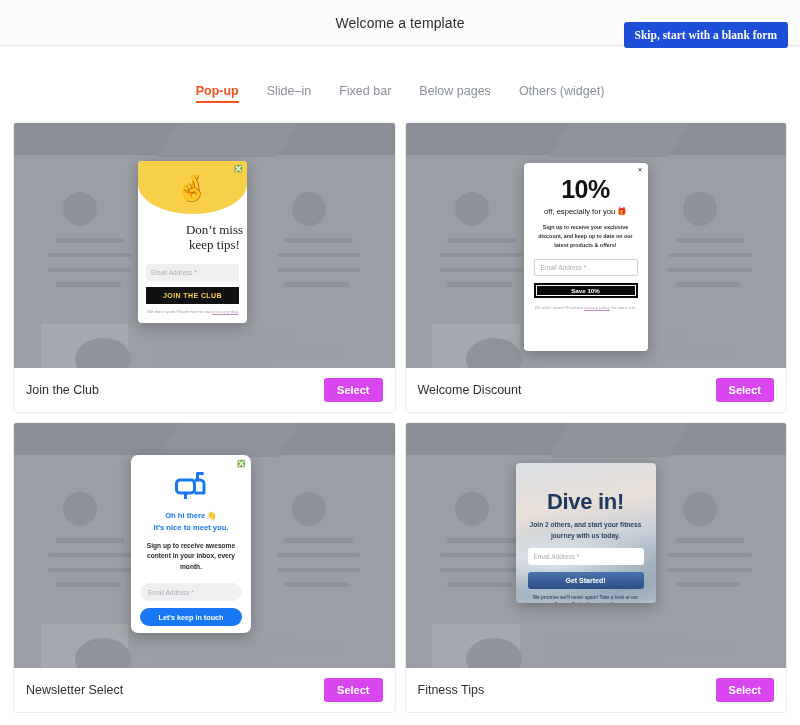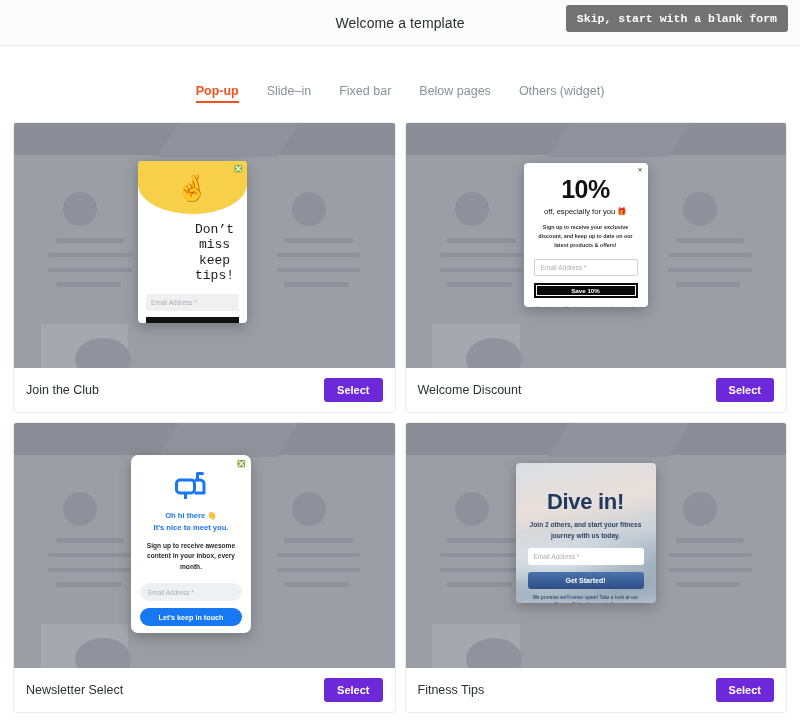--- a/index.html
+++ b/index.html
@@ -20,31 +20,31 @@
     align-items: center;
     justify-content: center;
   }
   .header-title {
     font-size: 14px;
     color: #2b2f33;
     letter-spacing: .1px;
   }
   .skip-btn {
     position: absolute;
-    right: 12px; top: 5px;
-    background: #737373;
+    right: 12px; top: 22px;
+    background: #1d4ed8;
     color: #ffffff;
     font-size: 11.5px;
     font-weight: bold;
     padding: 7px 11px;
     border: none;
     border-radius: 3px;
     cursor: pointer;
     white-space: nowrap;
-    font-family: Liberation Mono, monospace;
+    font-family: Liberation Serif, serif;
   }
 
   
   .tabs {
     display: flex;
     justify-content: center;
     gap: 28px;
     padding-top: 26px;
     padding-bottom: 10px;
   }
@@ -161,21 +161,21 @@
     background: #fff;
   }
   .p1 .band {
     height: 53px;
     background: #f7cf49;
     border-radius: 0 0 50% 50% / 0 0 30px 30px;
     display: flex; align-items: center; justify-content: center;
   }
   .p1 .emoji { font-size: 26px; line-height: 1; }
   .p1 .ttl {
-    font-family: Liberation Mono, monospace;
+    font-family: Liberation Serif, serif;
     font-size: 13px;
     text-align: center;
     color: #1b1b1b;
     line-height: 1.18;
     margin-top: 8px;
     margin-left: 44px;
   }
   .p1 .emailbox {
     margin: 11px 8px 0 8px;
     height: 17px;
@@ -192,21 +192,21 @@
     letter-spacing: .4px;
     display: flex; align-items: center; justify-content: center;
   }
   .p1 .finep { margin: 5px 6px 0 6px; color: #9a9a9a; }
   .p1 .finep a { color: #b98fb0; }
   .p1 .closeico { right: 4px; top: 4px; font-size: 7px; color: #2b2b2b; }
 
   
   .p2 {
     left: 118px; top: 40px;
-    width: 124px; height: 144px;
+    width: 124px; height: 188px;
     background: #fff;
   }
   .p2 .big {
     font-size: 25px;
     font-weight: bold;
     text-align: center;
     color: #111;
     letter-spacing: -.5px;
     margin-top: 14px;
     line-height: 1;
@@ -353,21 +353,21 @@
   
   .cardfoot {
     height: 44px;
     display: flex;
     align-items: center;
     justify-content: space-between;
     padding: 0 12px;
   }
   .cardtitle { font-size: 12.5px; color: #2c3036; }
   .select-btn {
-    background: #6d28d9;
+    background: #d946ef;
     color: #fff;
     font-size: 11px;
     font-weight: bold;
     padding: 6px 13px;
     border: none;
     border-radius: 3px;
     cursor: pointer;
     font-family: "Liberation Sans", sans-serif;
   }
 </style>

